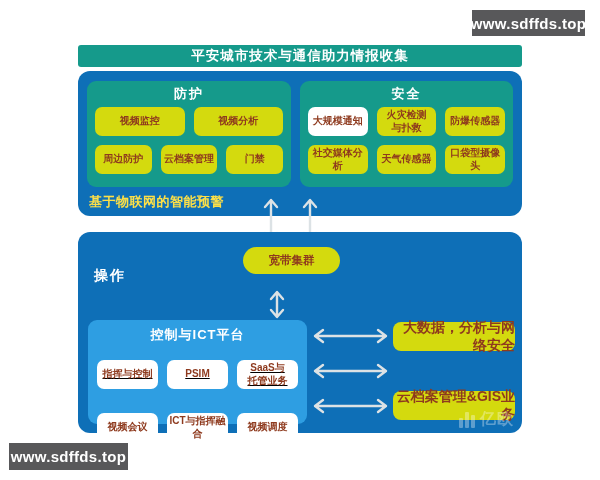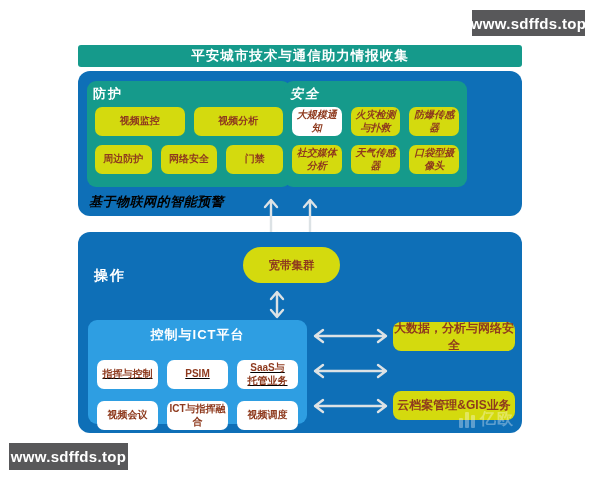--- a/index.html
+++ b/index.html
@@ -19,49 +19,49 @@
 
   
   .panel{position:absolute;left:78px;width:444px;background:var(--blue_panel);border-radius:12px;}
   .panel-top{top:71px;height:145px;}
   .panel-bottom{top:232px;height:201px;}
 
   
   .subpanel{position:absolute;top:10px;height:106px;background:var(--teal);border-radius:9px;
       box-sizing:border-box;padding:4px 6px 0 6px;}
   .subpanel-protection{left:9px;width:204px;}
-  .subpanel-security{left:206px;width:183px;font-style:italic;}
-  .subpanel-title{color:#fff;font-weight:bold;font-size:13px;text-align:left;height:17px;letter-spacing:2px;}
+  .subpanel-security{left:222px;width:213px;}
+  .subpanel-title{color:#fff;font-weight:bold;font-size:13px;text-align:center;height:17px;letter-spacing:2px;}
 
   .chip-row{display:flex;gap:9px;padding:0 2px;}
   .row-1{margin-top:5px;}
   .row-2{margin-top:9px;justify-content:flex-end;}
   .chip{flex:1;background:var(--chip_yellow);color:var(--chip_text);font-weight:bold;
       font-size:10px;line-height:1.25;min-height:29px;border-radius:7px;
       display:flex;align-items:center;justify-content:center;text-align:center;white-space:pre-line;}
   .chip[data-variant="white"]{background:#ffffff;}
 
-  .iot-caption{position:absolute;left:11px;bottom:5px;color:#000000;font-weight:bold;font-size:13px;letter-spacing:.5px;font-style:italic;}
+  .iot-caption{position:absolute;left:11px;bottom:5px;color:#fde047;font-weight:bold;font-size:13px;letter-spacing:.5px;}
 
   
   .op-title{position:absolute;left:16px;top:11px;color:#fff;font-weight:bold;font-size:14px;letter-spacing:2px;margin-top:24px;}
-  .broadband{position:absolute;left:165px;top:15px;width:97px;height:36px;background:var(--chip_yellow);
+  .broadband{position:absolute;left:165px;top:15px;width:97px;height:27px;background:var(--chip_yellow);
       border-radius:20px;color:var(--chip_text);font-weight:bold;font-size:11.5px;
       display:flex;align-items:center;justify-content:center;}
 
   .ict{position:absolute;left:10px;top:88px;width:219px;height:104px;background:var(--light_blue_panel);
       border-radius:9px;box-sizing:border-box;padding:6px 7px 0 7px;}
   .ict-title{color:#fff;font-weight:bold;font-size:13px;text-align:center;height:17px;letter-spacing:1px;}
   .ict .chip{background:#ffffff;min-height:29px;}
   .ict .row-1{margin-top:17px;text-decoration:underline;}
-  .ict .row-2{margin-top:12px;}
+  .ict .row-2{margin-top:24px;}
 
   .service{position:absolute;left:315px;width:122px;height:29px;background:var(--chip_yellow);
-      border-radius:8px;color:var(--chip_text);font-weight:bold;font-size:12px;
-      display:flex;align-items:center;justify-content:center;text-align:center;}
+      border-radius:8px;color:var(--chip_text);font-weight:bold;font-size:14px;
+      display:flex;align-items:center;justify-content:center;text-align:right;}
   .service-1{top:90px;}
   .service-2{top:125px;}
   .service-3{top:159px;}
 
   
   .arrow{position:absolute;}
   .arrow svg{display:block;}
   .arrow path{stroke:var(--arrow);stroke-width:2.4;fill:none;stroke-linecap:round;stroke-linejoin:round;}
   .v1{left:262px;top:196px;}
   .v2{left:301px;top:196px;}
@@ -92,21 +92,21 @@
   <div class="panel panel-top">
 
     <div class="subpanel subpanel-protection">
       <div class="subpanel-title">防护</div>
       <div class="chip-row row-1">
         <div class="chip" data-variant="yellow">视频监控</div>
         <div class="chip" data-variant="yellow">视频分析</div>
       </div>
       <div class="chip-row row-2">
         <div class="chip" data-variant="yellow">周边防护</div>
-        <div class="chip" data-variant="yellow">网络安全</div>
+        <div class="chip" data-variant="yellow">云档案管理</div>
         <div class="chip" data-variant="yellow">门禁</div>
       </div>
     </div>
 
     <div class="subpanel subpanel-security">
       <div class="subpanel-title">安全</div>
       <div class="chip-row row-1">
         <div class="chip" data-variant="white">大规模通知</div>
         <div class="chip" data-variant="yellow">火灾检测
 与扑救</div>

